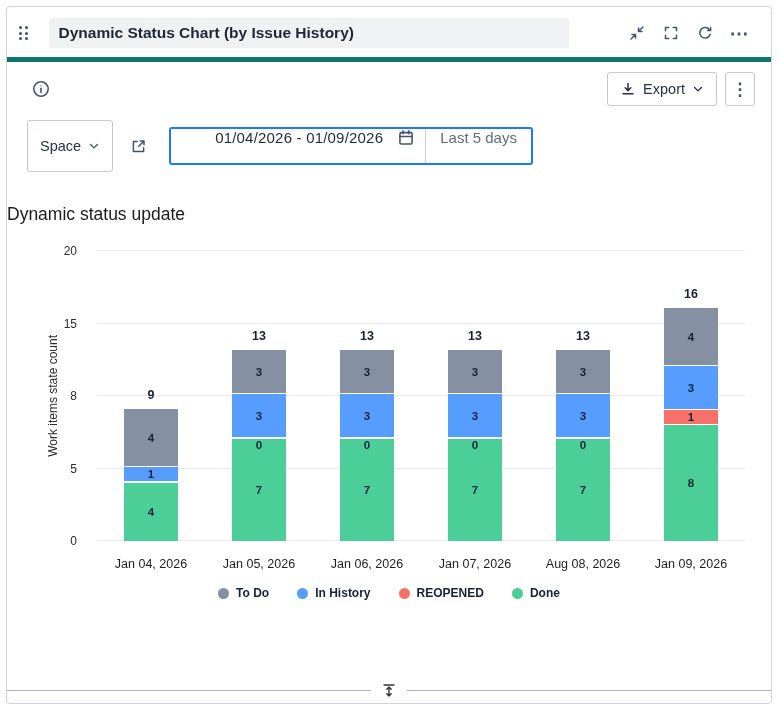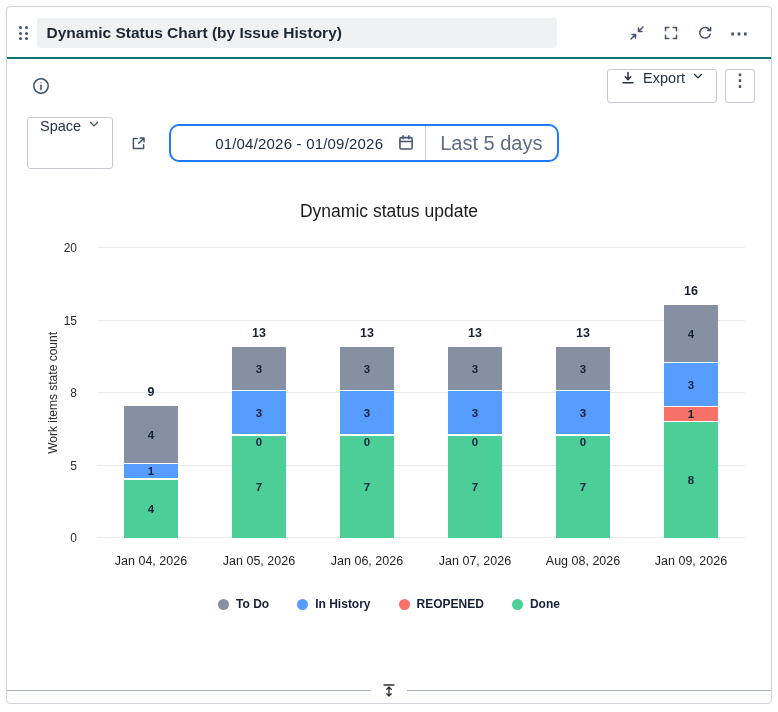--- a/index.html
+++ b/index.html
@@ -3,72 +3,72 @@
 <meta charset="utf-8">
 <style>
   * { box-sizing: border-box; margin: 0; padding: 0; }
   html,body { width:778px; height:712px; background:#fff; font-family:"Liberation Sans", sans-serif; }
   .card {
     position:absolute; left:6px; top:6px; width:766px; height:698px;
     border:1px solid #cfd4da; border-radius:4px; background:#fff;
     display:flex; flex-direction:column; overflow:hidden;
   }
   
-  .card-header { display:flex; align-items:center; padding:11px 18px 9px 12px; border-bottom:2px solid #0f766e; }
+  .card-header { display:flex; align-items:center; padding:11px 18px 9px 12px; border-bottom:5px solid #0f766e;gap:12px; }
   .drag-handle { display:grid; grid-template-columns:3px 3px; grid-auto-rows:3px; gap:2.5px; margin-right:9px; cursor:grab; }
   .drag-handle i { width:3px; height:3px; border-radius:50%; background:#44546F; }
   .title-pill {
     width:520px; background:#f0f1f3; border-radius:3px; padding:6px 10px;
     font-size:15.5px; font-weight:700; color:#1d2733; white-space:nowrap; overflow:hidden;
   }
   .header-actions { margin-left:auto; display:flex; align-items:center; gap:6px; }
   .icon-btn { border:none; background:transparent; width:28px; height:28px; display:flex; align-items:center; justify-content:center; cursor:pointer; color:#44546F; border-radius:3px; }
   .icon-btn svg { display:block; }
   .dots-h { font-size:19px; font-weight:700; color:#44546F; line-height:1; }
   
   .toolbar-row { display:flex; align-items:center; padding:10px 16px 2px 20px; }
   .toolbar-right { margin-left:auto; display:flex; align-items:center; gap:8px; }
   .btn {
-    display:flex; gap:7px; background:#fff; border:1px solid #c5cad1;
+    display:flex; align-items:center; gap:7px; background:#fff; border:1px solid #c5cad1;
     border-radius:3px; height:34px; padding:0 12px; font-size:14.5px; color:#253146; cursor:pointer;
     font-family:"Liberation Sans", sans-serif;
   }
   .kebab-btn { width:30px; height:34px; padding:0; justify-content:center; font-size:17px; font-weight:700; color:#44546F; }
   
   .filter-row { display:flex; align-items:center; gap:10px; padding:12px 16px 14px 20px; }
   .select-btn { height:52px; }
   .ext-btn { border:none; background:transparent; width:30px; height:30px; display:flex; align-items:center; justify-content:center; cursor:pointer; color:#44546F; }
   .date-control {
-    display:flex; align-items:center; height:38px; border:2px solid #1D7AFC; border-radius:10px;
+    display:flex; height:38px; border:2px solid #1D7AFC; border-radius:3px;
     margin-left:6px; cursor:pointer; background:#fff;
   }
   .date-text { font-size:15px; color:#1b2a44; padding:0 14px 0 44px; letter-spacing:.2px; }
   .date-control .cal { margin:0 10px 0 0; display:flex; }
   .date-sep { width:1px; height:34px; background:#c9ced6; }
-  .preset-text { font-size:20px; color:#5e6c84; padding:0 14px; }
-  
-  .chart-title { text-align:center; font-size:17.5px; color:#1b1b1b; margin-top:18px; }
+  .preset-text { font-size:15px; color:#5e6c84; padding:0 14px; }
+  
+  .chart-title { text-align:left; font-size:17.5px; color:#1b1b1b; margin-top:18px; }
   .chart-grid { display:grid; grid-template-columns:20px 34px 1fr; margin:26px 26px 0 36px; }
   .y-title { grid-column:1; grid-row:1; display:flex; align-items:center; justify-content:center; }
   .y-title span { writing-mode:vertical-rl; transform:rotate(180deg); font-size:12px; color:#2b2b2b; }
   .y-ticks { grid-column:2; grid-row:1; position:relative; }
   .ytick { position:absolute; right:20px; transform:translateY(50%); font-size:12px; color:#2b2b2b; }
   .plot { grid-column:3; grid-row:1; position:relative; height:290px; display:flex; align-items:flex-end; }
   .gridline { position:absolute; left:0; right:0; height:1px; background:#e8eaed; }
   .bar-col { flex:1; display:flex; justify-content:center; position:relative; z-index:1; }
   .bar { width:54px; display:flex; flex-direction:column-reverse; position:relative; }
   .seg { position:relative; display:flex; align-items:center; justify-content:center; }
   .seg:not(:first-child) { border-bottom:1px solid #fff; }
   .seg-label { font-weight:700; font-size:11.5px; color:#13243a; }
   .seg-label.zero { position:absolute; top:1px; left:50%; transform:translateX(-50%); z-index:2; }
   .total { position:absolute; top:-21px; width:100%; text-align:center; font-weight:700; font-size:12.5px; color:#172033; }
   .x-ticks { grid-column:3; grid-row:2; display:flex; padding-top:16px; }
   .xtick { flex:1; text-align:center; font-size:12.5px; color:#1f1f1f; }
   
-  .legend { display:flex; justify-content:center; gap:28px; margin-top:29px; }
+  .legend { display:flex; justify-content:center; gap:28px; margin-top:15px; }
   .legend-item { display:flex; align-items:center; gap:7px; cursor:pointer; }
   .legend-dot { width:11px; height:11px; border-radius:50%; }
   .legend-label { font-size:12px; font-weight:700; color:#17213a; }
   
   .resize-row { position:relative; height:26px; margin-top:auto; display:flex; align-items:center; justify-content:center; }
   .resize-line { position:absolute; left:0; right:0; top:50%; height:1px; background:#aab0b9; }
   .resize-grip { position:relative; z-index:1; background:#fff; padding:0 9px; display:flex; cursor:ns-resize; color:#333; }
   .footer { border-top:1px solid #e4e7ea; padding:11px 16px; display:flex; align-items:center; gap:7px; color:#44546F; font-size:13.5px; }
 </style>
 </head>

